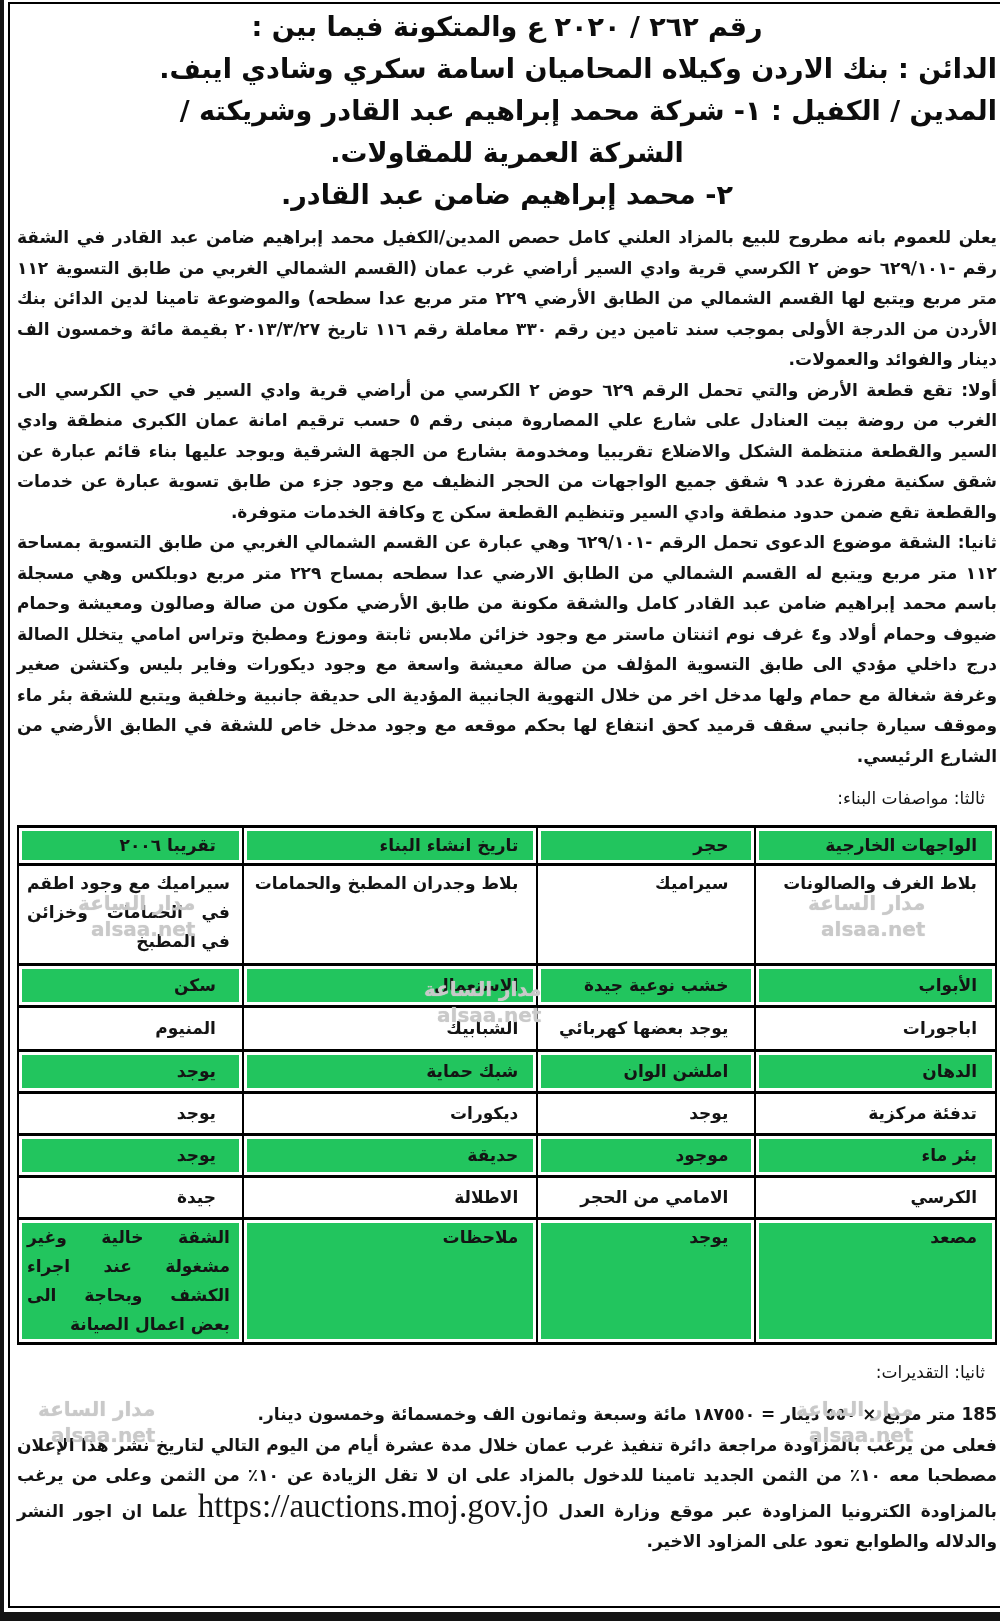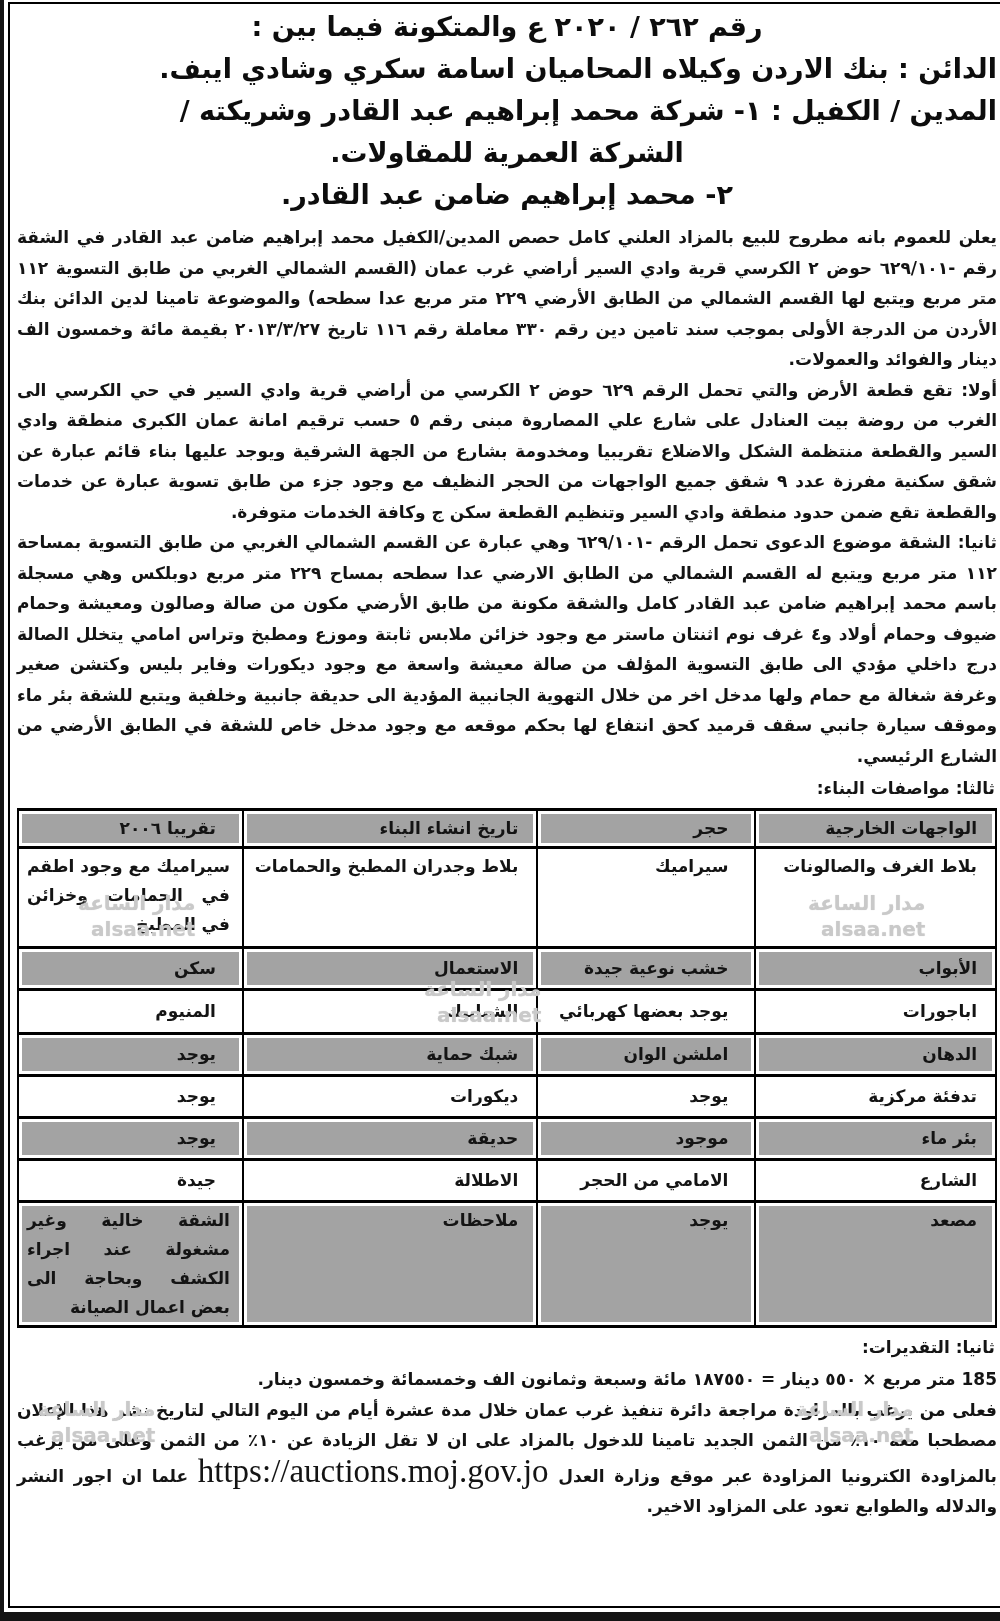--- a/index.html
+++ b/index.html
@@ -17,38 +17,38 @@
   }
 
   .t-line { font-size:27px; font-weight:bold; line-height:42px; margin:0; color:#0d0d0d; }
   .t-center { text-align:center; }
   .t-right  { text-align:right; }
 
   .body-p {
     font-size:17px; font-weight:bold; line-height:30.5px; margin:0;
     text-align:justify; color:#141414;
   }
-  .label-p { font-size:17px; font-weight:bold; line-height:30px; margin:2px; text-align:right; color:#141414; }
+  .label-p { font-size:17px; font-weight:normal; line-height:30px; margin:12px; text-align:right; color:#141414; }
   .mt6 { margin-top:6px; }
 
   table.specs {
     width:100%; border-collapse:collapse; direction:rtl;
     margin:5px 0 4px 0; table-layout:fixed;
   }
   table.specs td {
     border:2px solid #000; border-top-width:3px; border-bottom-width:3px;
     font-size:17px; font-weight:bold; color:#141414;
     text-align:right; vertical-align:middle;
     padding:3px 18px 3px 8px; line-height:29px;
     box-shadow: inset 0 0 0 3px #fff; 
     overflow:hidden;
   }
   table.specs td.val { padding-right:26px; }
   table.specs td.longtxt { text-align:justify; padding-right:12px; }
-  table.specs tr.shaded td { background:#a3a3a3; }
+  table.specs tr.shaded td { background:#22c55e; }
   table.specs tr.vtop td { vertical-align:top; }
   tr.r1 { height:38px; }  tr.r2 { height:100px; } tr.r3 { height:42px; }
   tr.r4 { height:44px; }  tr.r5 { height:42px; }  tr.r6 { height:42px; }
   tr.r7 { height:42px; }  tr.r8 { height:42px; }  tr.r9 { height:112px; }
 
   .url-text {
     font-family:"Liberation Serif", serif; font-size:33px; font-weight:normal;
     direction:ltr; unicode-bidi:embed; letter-spacing:0px;
   }
 
@@ -127,21 +127,21 @@
       <td>ديكورات</td>
       <td class="val">يوجد</td>
     </tr>
     <tr class="r7 shaded">
       <td>بئر ماء</td>
       <td class="val">موجود</td>
       <td>حديقة</td>
       <td class="val">يوجد</td>
     </tr>
     <tr class="r8">
-      <td>الشارع</td>
+      <td>الكرسي</td>
       <td class="val">الامامي من الحجر</td>
       <td>الاطلالة</td>
       <td class="val">جيدة</td>
     </tr>
     <tr class="r9 shaded vtop">
       <td>مصعد</td>
       <td class="val">يوجد</td>
       <td>ملاحظات</td>
       <td class="longtxt">الشقة خالية وغير مشغولة عند اجراء الكشف وبحاجة الى بعض اعمال الصيانة</td>
     </tr>

